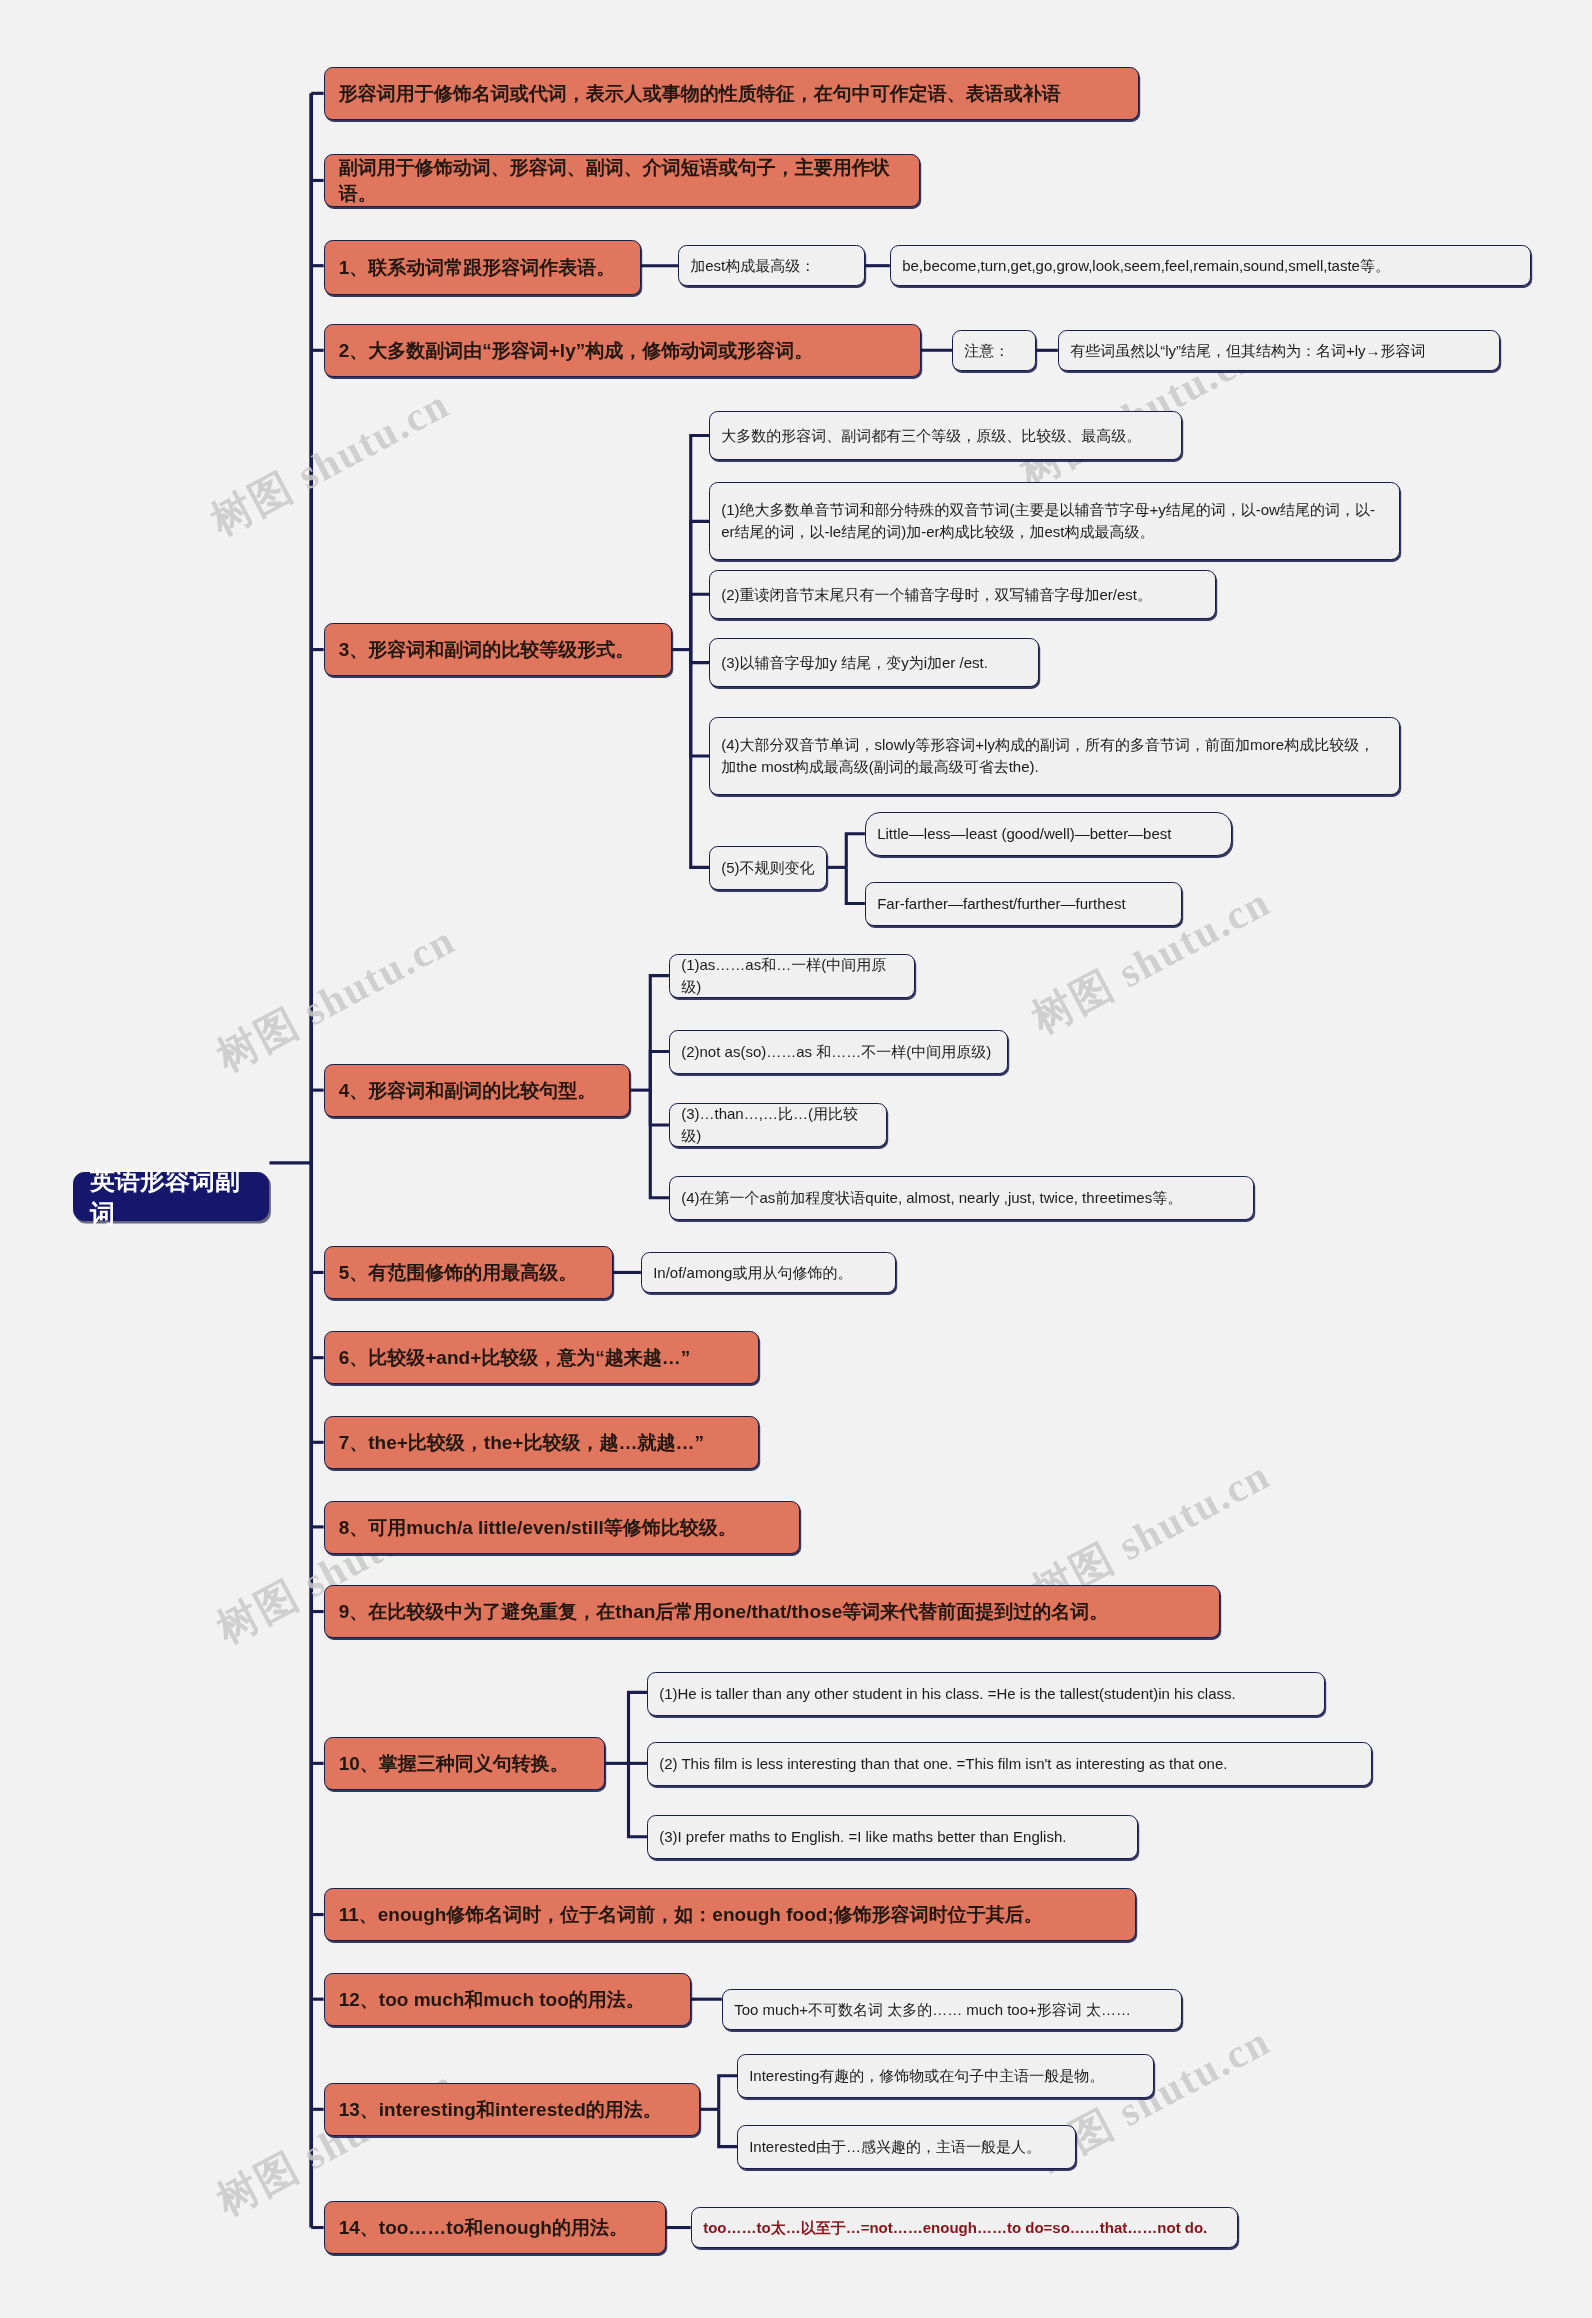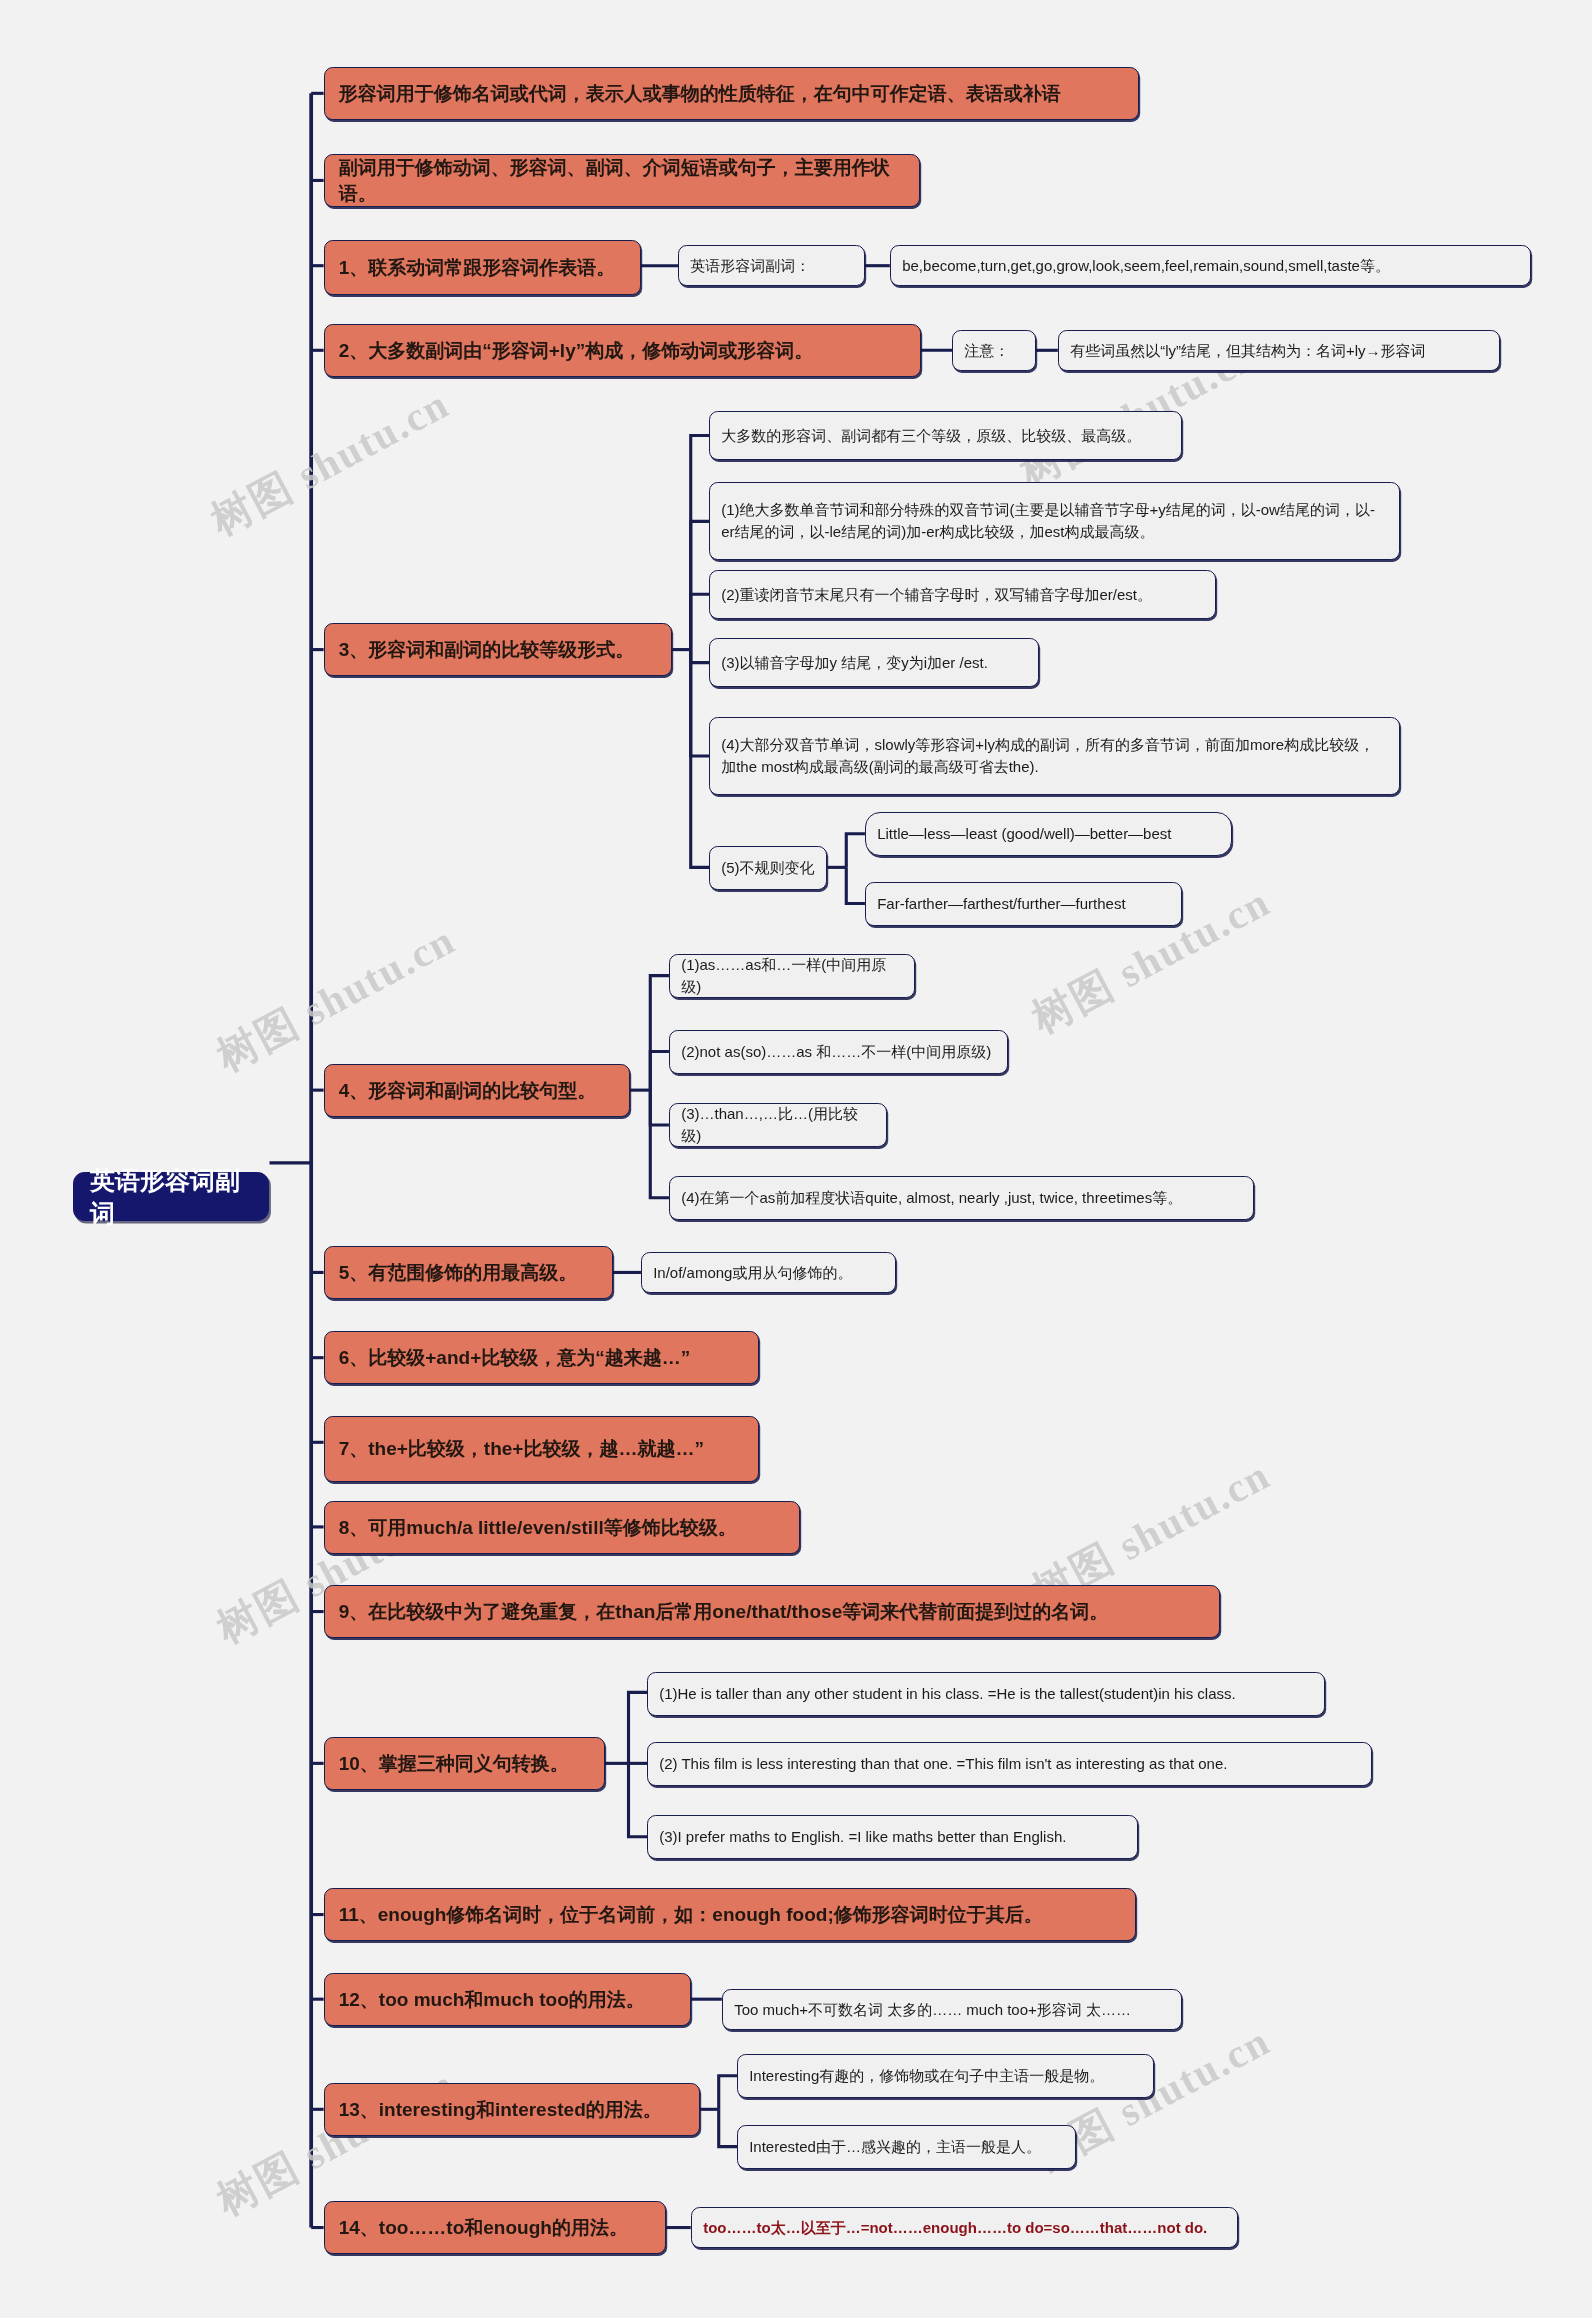--- a/index.html
+++ b/index.html
@@ -158,21 +158,21 @@
   </div>
 
   <div class="node lvl1" style="left:324px;top:154px;width:596px;height:53px;">
     <span class="txt">副词用于修饰动词、形容词、副词、介词短语或句子，主要用作状语。</span>
   </div>
 
   <div class="node lvl1" style="left:324px;top:240px;width:317px;height:55px;">
     <span class="txt">1、联系动词常跟形容词作表语。</span>
   </div>
   <div class="node lvl2" style="left:678px;top:245px;width:187px;height:41px;">
-    <span class="txt">英语形容词副词：</span>
+    <span class="txt">加est构成最高级：</span>
   </div>
   <div class="node lvl2" style="left:890px;top:245px;width:641px;height:41px;">
     <span class="txt">be,become,turn,get,go,grow,look,seem,feel,remain,sound,smell,taste等。</span>
   </div>
 
   <div class="node lvl1" style="left:324px;top:324px;width:597px;height:53px;">
     <span class="txt">2、大多数副词由“形容词+ly”构成，修饰动词或形容词。</span>
   </div>
   <div class="node lvl2" style="left:952px;top:330px;width:84px;height:41px;">
     <span class="txt">注意：</span>
@@ -229,21 +229,21 @@
     <span class="txt">5、有范围修饰的用最高级。</span>
   </div>
   <div class="node lvl2" style="left:641px;top:1252px;width:255px;height:41px;">
     <span class="txt">In/of/among或用从句修饰的。</span>
   </div>
 
   <div class="node lvl1" style="left:324px;top:1331px;width:435px;height:53px;">
     <span class="txt">6、比较级+and+比较级，意为“越来越…”</span>
   </div>
 
-  <div class="node lvl1" style="left:324px;top:1416px;width:435px;height:66px;">
+  <div class="node lvl1" style="left:324px;top:1416px;width:435px;height:53px;">
     <span class="txt">7、the+比较级，the+比较级，越…就越…”</span>
   </div>
 
   <div class="node lvl1" style="left:324px;top:1501px;width:476px;height:53px;">
     <span class="txt">8、可用much/a little/even/still等修饰比较级。</span>
   </div>
 
   <div class="node lvl1" style="left:324px;top:1585px;width:896px;height:53px;">
     <span class="txt">9、在比较级中为了避免重复，在than后常用one/that/those等词来代替前面提到过的名词。</span>
   </div>

